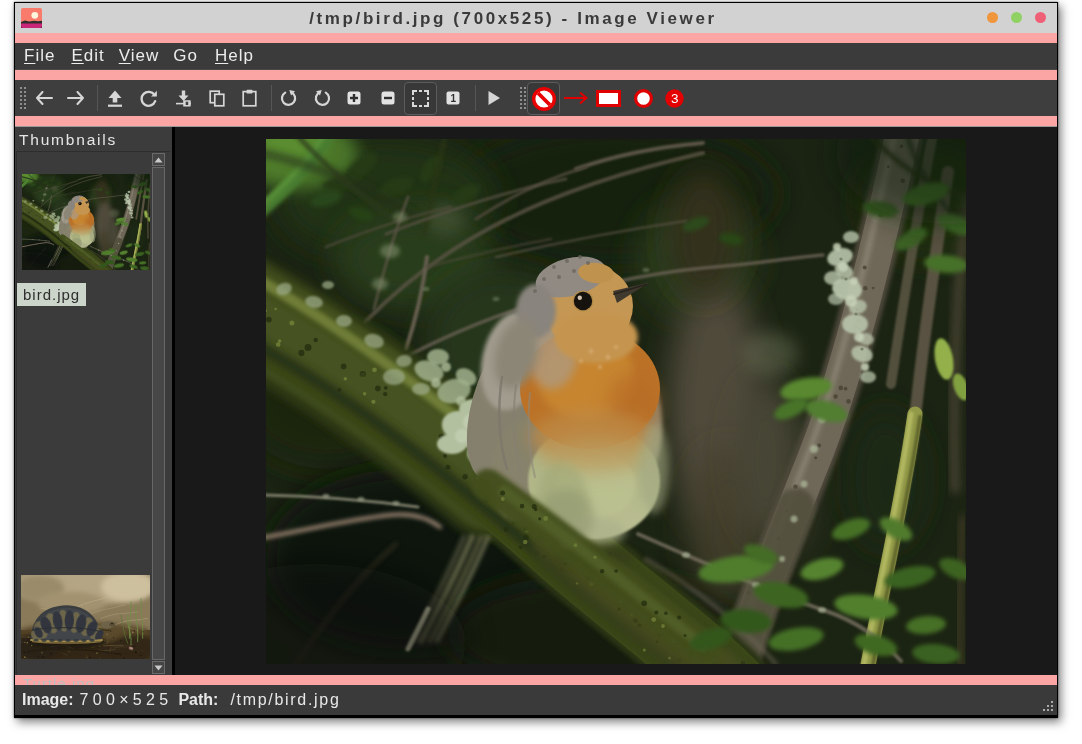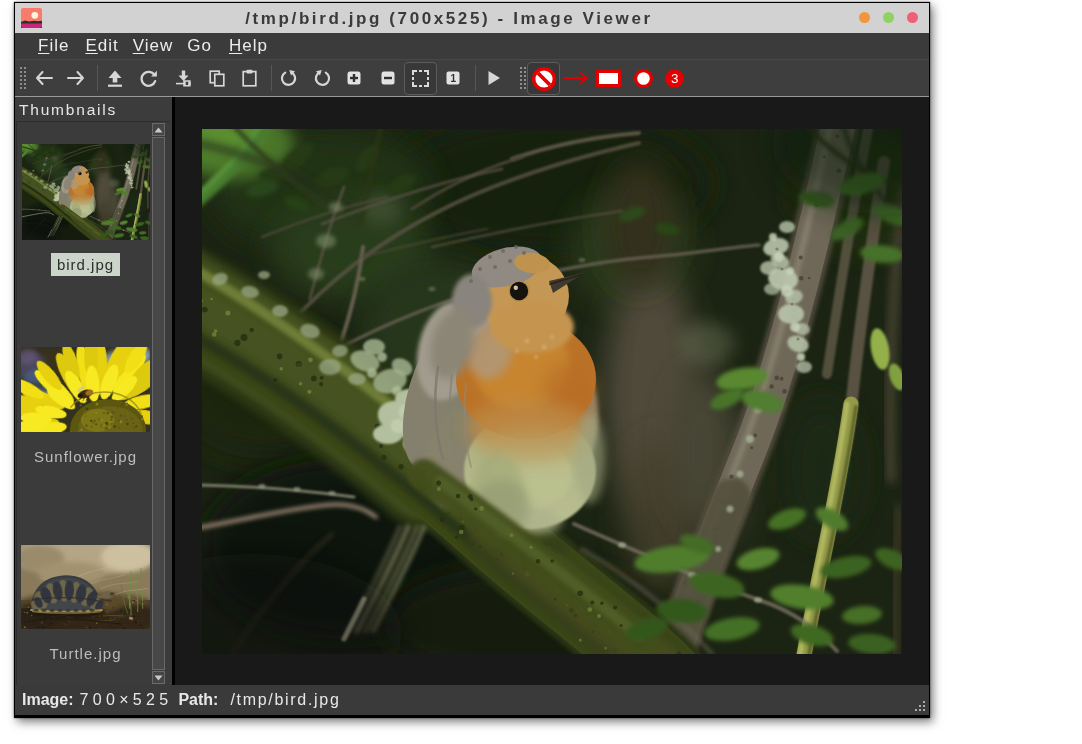--- a/index.html
+++ b/index.html
@@ -1,22 +1,22 @@
 <!DOCTYPE html>
 <html><head>
 <meta charset="utf-8">
 <style>
 * { margin:0; padding:0; box-sizing:border-box; }
 html,body { width:1082px; height:744px; background:#ffffff; font-family:"Liberation Sans",sans-serif; overflow:hidden; }
 #win {
-  position:absolute; left:14px; top:2px; width:916px; height:716px;
+  position:absolute; left:14px; top:2px; width:1044px; height:716px;
   border:1px solid #000; border-bottom-width:3px;
   box-shadow: 3px 4px 9px rgba(0,0,0,0.5), 0 0 2px rgba(0,0,0,0.6);
   background:#fca5a5;
-  display:flex; flex-direction:column;
+  display:flex; flex-direction:column;gap:10px;
 }
 
 #titlebar { height:30px; background:#d2d2d2; position:relative; flex:0 0 auto; }
 #appicon { position:absolute; left:6px; top:5px; width:21px; height:20px; }
 #title { position:absolute; left:0; right:0; top:0; height:30px; line-height:31px; text-align:center; font-weight:bold; font-size:17px; letter-spacing:2.6px; color:#3a3a3a; padding-right:46px; }
 .wdot { position:absolute; top:9px; width:11px; height:11px; border-radius:50%; }
 #dot1 { right:59px; background:#f0963c; }
 #dot2 { right:35px; background:#90d164; }
 #dot3 { right:11px; background:#ef5f76; }
 
@@ -30,21 +30,21 @@
 .tbtn { position:absolute; top:2px; width:33px; height:33px; border:1px solid #5c5c5c; border-radius:4px; background:#383838; display:flex; align-items:center; justify-content:center; }
 
 #contentrow { flex:1 1 auto; display:flex; border-top:1px solid #999999; min-height:0; }
 #sidebar { width:160px; background:#3c3c3c; border-right:3px solid #000000; position:relative; flex:0 0 auto; }
 #thumbtitle { position:absolute; left:4px; top:4px; font-size:15.5px; letter-spacing:1.8px; color:#e6e6e6; }
 #listpanel { position:absolute; left:1px; top:24px; right:2px; bottom:0; background:#3b3b3b; border-top:1px solid #2e2e2e; border-left:1px solid #2e2e2e; }
 #scroller { position:absolute; top:1px; right:5px; width:13px; bottom:1px; }
 .sbtn { position:absolute; left:0; width:13px; height:13px; background:#454545; border:1px solid #6a6a6a; }
 .sbtn svg { display:block; margin:3px auto 0; }
 #sthumb { position:absolute; left:0; top:14px; bottom:14px; width:13px; background:#474747; border:1px solid #686868; }
-.cell { position:absolute; left:0; width:137px; text-align:center; }
+.cell { position:absolute; left:0; width:137px; text-align:left; }
 .cell .img { display:block; margin:0 auto; }
 .lbl { display:inline-block; margin-top:13px; font-size:15px; letter-spacing:1px; color:#bdbdbd; padding:2px 6px; line-height:19px; }
 .lbl.sel { background:#cbd5ca; color:#2d2d2d; }
 #mainarea { flex:1 1 auto; background:#191919; display:flex; align-items:center; justify-content:center; min-width:0; }
 
 #statusbar { height:30px; background:#3a3a3a; color:#e8e8e8; font-size:16px; display:flex; align-items:center; padding-left:7px; flex:0 0 auto; position:relative; }
 #statusbar b { font-weight:bold; }
 #grip { position:absolute; right:3px; bottom:2px; }
 </style>
 </head>
@@ -56,21 +56,21 @@
       <path d="M0 14 L4 12.6 L8 13.4 L13 12.8 L17 13.3 L21 12.7 L21 20 L0 20 Z" fill="#2e2e2e"></path>
       <path d="M0 15.5 L21 15.5 L21 18 Q21 20 19 20 L2 20 Q0 20 0 18 Z" fill="#c92579"></path>
       <circle cx="13.8" cy="7.3" r="3.4" fill="#fdf6dc"></circle>
     </svg>
     <div id="title">/tmp/bird.jpg (700x525) - Image Viewer</div>
     <div class="wdot" id="dot1"></div>
       <div class="wdot" id="dot2"></div>
       <div class="wdot" id="dot3"></div>
   </div>
   <div id="menubar">
-    <span class="mi" style="margin-left:23px"><span class="u">F</span>ile</span>
+    <span class="mi" style="margin-left:9px"><span class="u">F</span>ile</span>
     <span class="mi" style="margin-left:16px"><span class="u">E</span>dit</span>
     <span class="mi" style="margin-left:14px"><span class="u">V</span>iew</span>
     <span class="mi" style="margin-left:14px">Go</span>
     <span class="mi" style="margin-left:17px"><span class="u">H</span>elp</span>
   </div>
   <div id="toolbar">
     <svg class="tabs" style="left:4px;top:6px" width="10" height="24" viewBox="0 0 10 24">
         <g fill="#8e8e8e">
           <rect x="1" y="1" width="2" height="2"></rect>
           <rect x="5" y="1" width="2" height="2"></rect>
@@ -208,26 +208,20 @@
               <svg width="9" height="6" viewBox="0 0 9 6">
                 <path d="M0.5 0.5 L8.5 0.5 L4.5 5.5 Z" fill="#c9c9c9"></path>
               </svg>
             </div>
         </div>
         <div class="cell" style="top:22px;">
           <svg class="img" width="128" height="96" viewBox="0 0 700 525">
               <use href="#birdpic"></use>
             </svg>
           <span class="lbl sel">bird.jpg</span>
-        </div>
-        <div class="cell" style="top:225px;">
-          <svg class="img" width="129" height="85" viewBox="0 0 774 510">
-              <use href="#sunpic"></use>
-            </svg>
-          <span class="lbl">Sunflower.jpg</span>
         </div>
         <div class="cell" style="top:423px;">
           <svg class="img" width="129" height="84" viewBox="0 0 774 504">
               <use href="#turtlepic"></use>
             </svg>
           <span class="lbl">Turtle.jpg</span>
         </div>
       </div>
     </div>
     <div id="mainarea">

